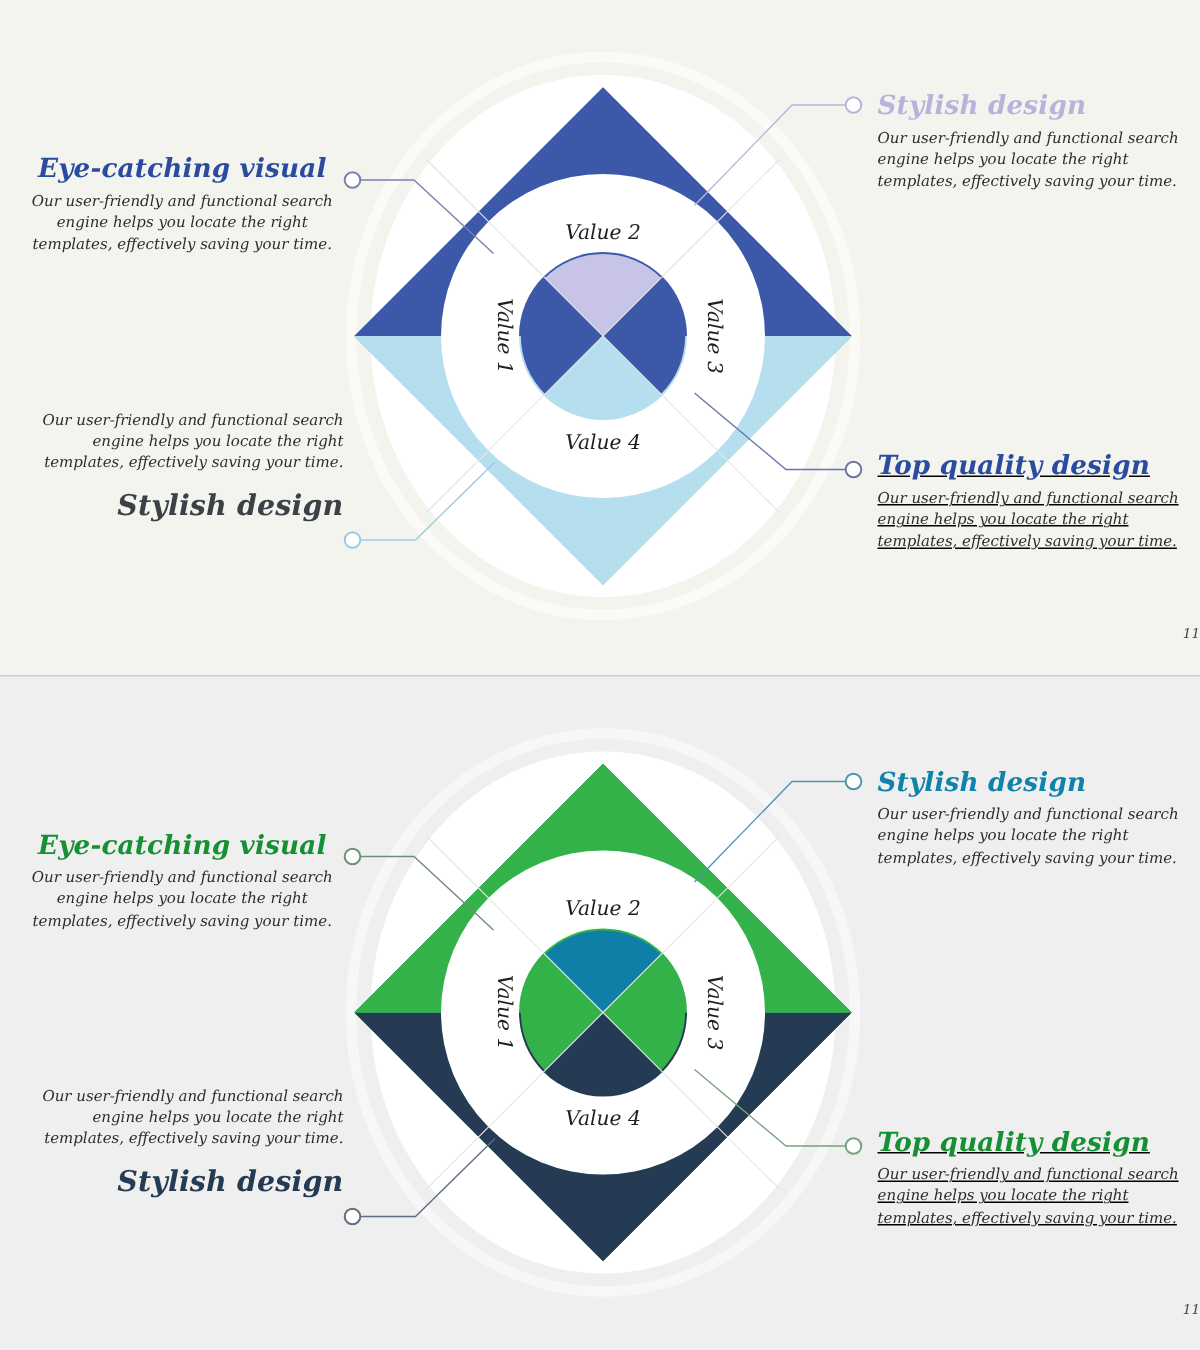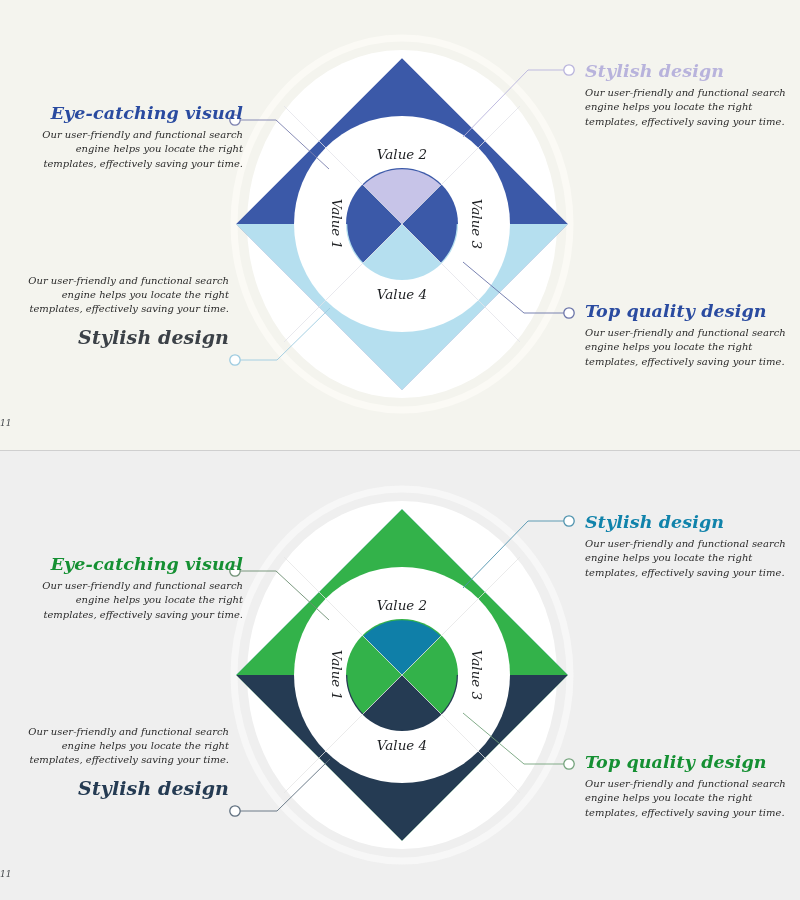--- a/index.html
+++ b/index.html
@@ -44,34 +44,34 @@
     font-style: italic;
     font-size: 10px;
     line-height: 1.42;
     color: #2b2b2b;
     margin-top: 5px;
   }
   .c-left  { text-align: right; }
   .c-right { text-align: left; }
 
   
-  .pos-tl { left: 28px;  top: 104px; }
+  .pos-tl { left: 14px;  top: 104px; text-align: center; }
   .pos-bl { left: 14px;  top: 274px; }
   .pos-tr { left: 585px; top: 62px;  }
-  .pos-br { left: 585px; top: 302px; }
+  .pos-br { left: 585px; top: 302px; text-decoration: underline; }
 
   
   .c-bl .body  { margin-top: 0; }
   .c-bl .title { margin-top: 10px; }
 
   .page-num {
     position: absolute;
     left: 0; right: 0;
     top: 418px;
-    text-align: left;
+    text-align: right;
     font-size: 9px;
     font-style: italic;
     color: #44484c;
   }
 
   .leader { fill: none; stroke-width: 0.9; }
   .leader-dot { fill: #ffffff; stroke-width: 1.3; }
 
   .vlabel {
     font-family: "DejaVu Serif", "Liberation Serif", serif;

